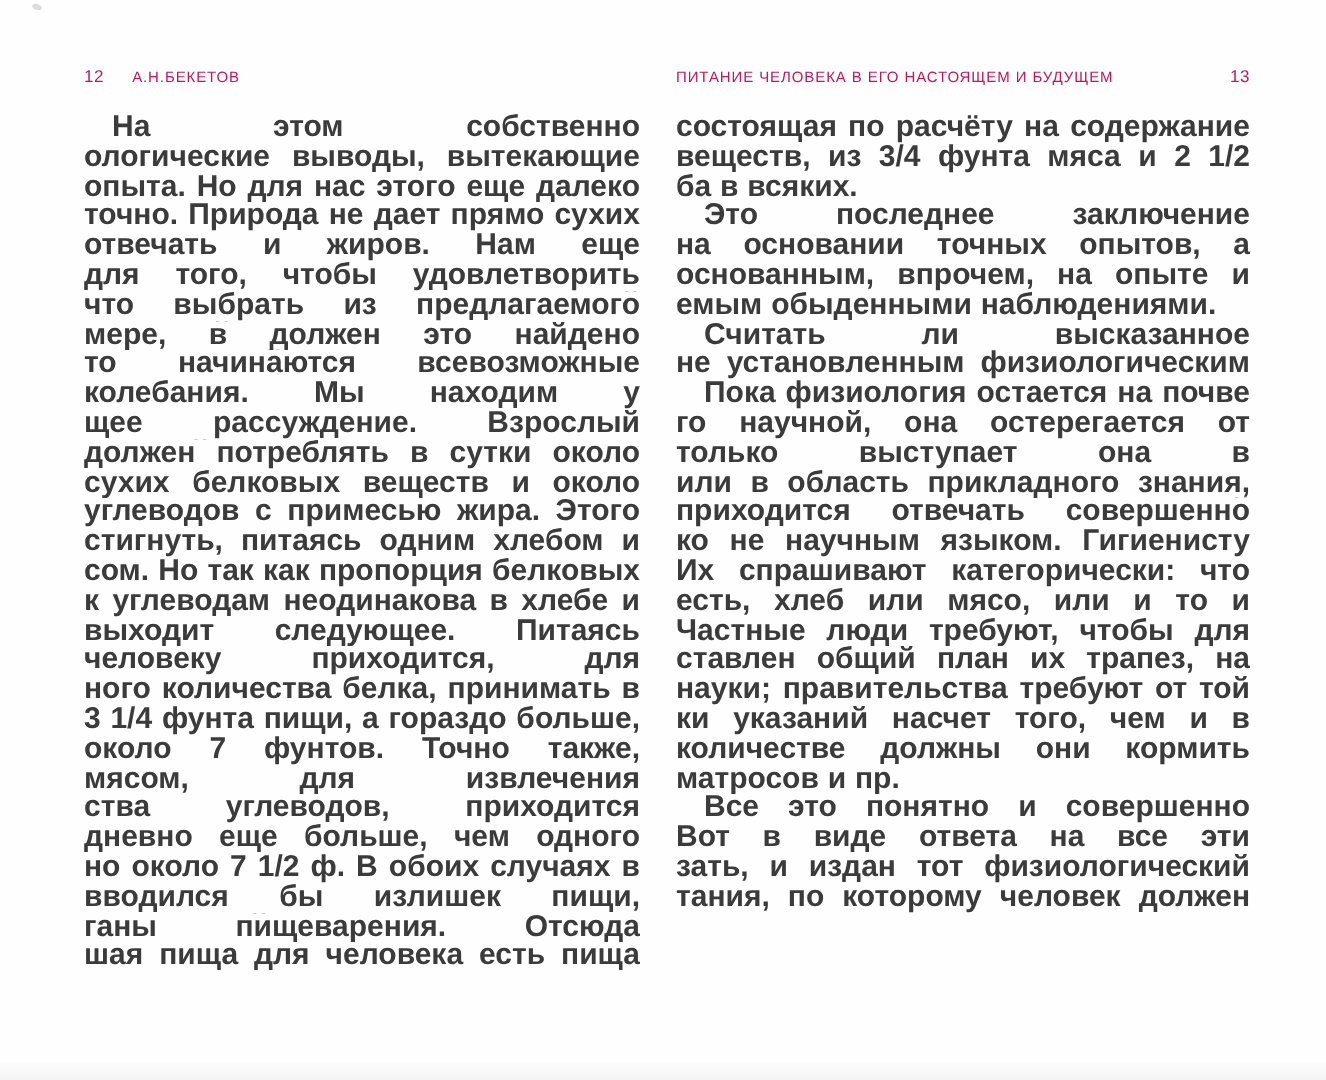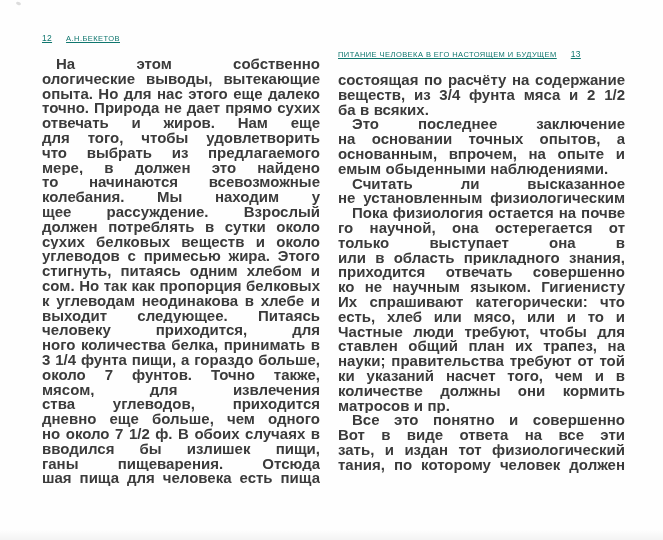--- a/index.html
+++ b/index.html
@@ -33,34 +33,33 @@
     position: absolute;
     top: 33px;
   }
   .page-left  { left: 42px;  width: 278px; }
   .page-right { left: 338px; width: 287px; }
   .running-head {
     display: flex;
     align-items: baseline;
     height: 9px;
     margin-bottom: 15px;
-    color: #0f766e;
+    color: #be185d;
     white-space: nowrap;
-    text-decoration: underline;
   }
   .running-head .pagenum {
     font-size: 8.5px;
     letter-spacing: 0.3px;
   }
   .running-head .runtitle {
     font-size: 7.5px;
     letter-spacing: 0.45px;
   }
   .head-left .pagenum  { margin-right: 14px; }
-  .head-right          { justify-content: flex-start; margin-top: 16px; }
+  .head-right          { justify-content: space-between; }
   .head-right .pagenum { margin-left: 14px; }
   .page-body .line {
     font-size: 15px;
     line-height: 14.8px;
     height: 14.8px;
     color: #3b3b3b;
     text-align: justify;
     text-align-last: justify;
     word-spacing: 0.25px;
     overflow: hidden;

